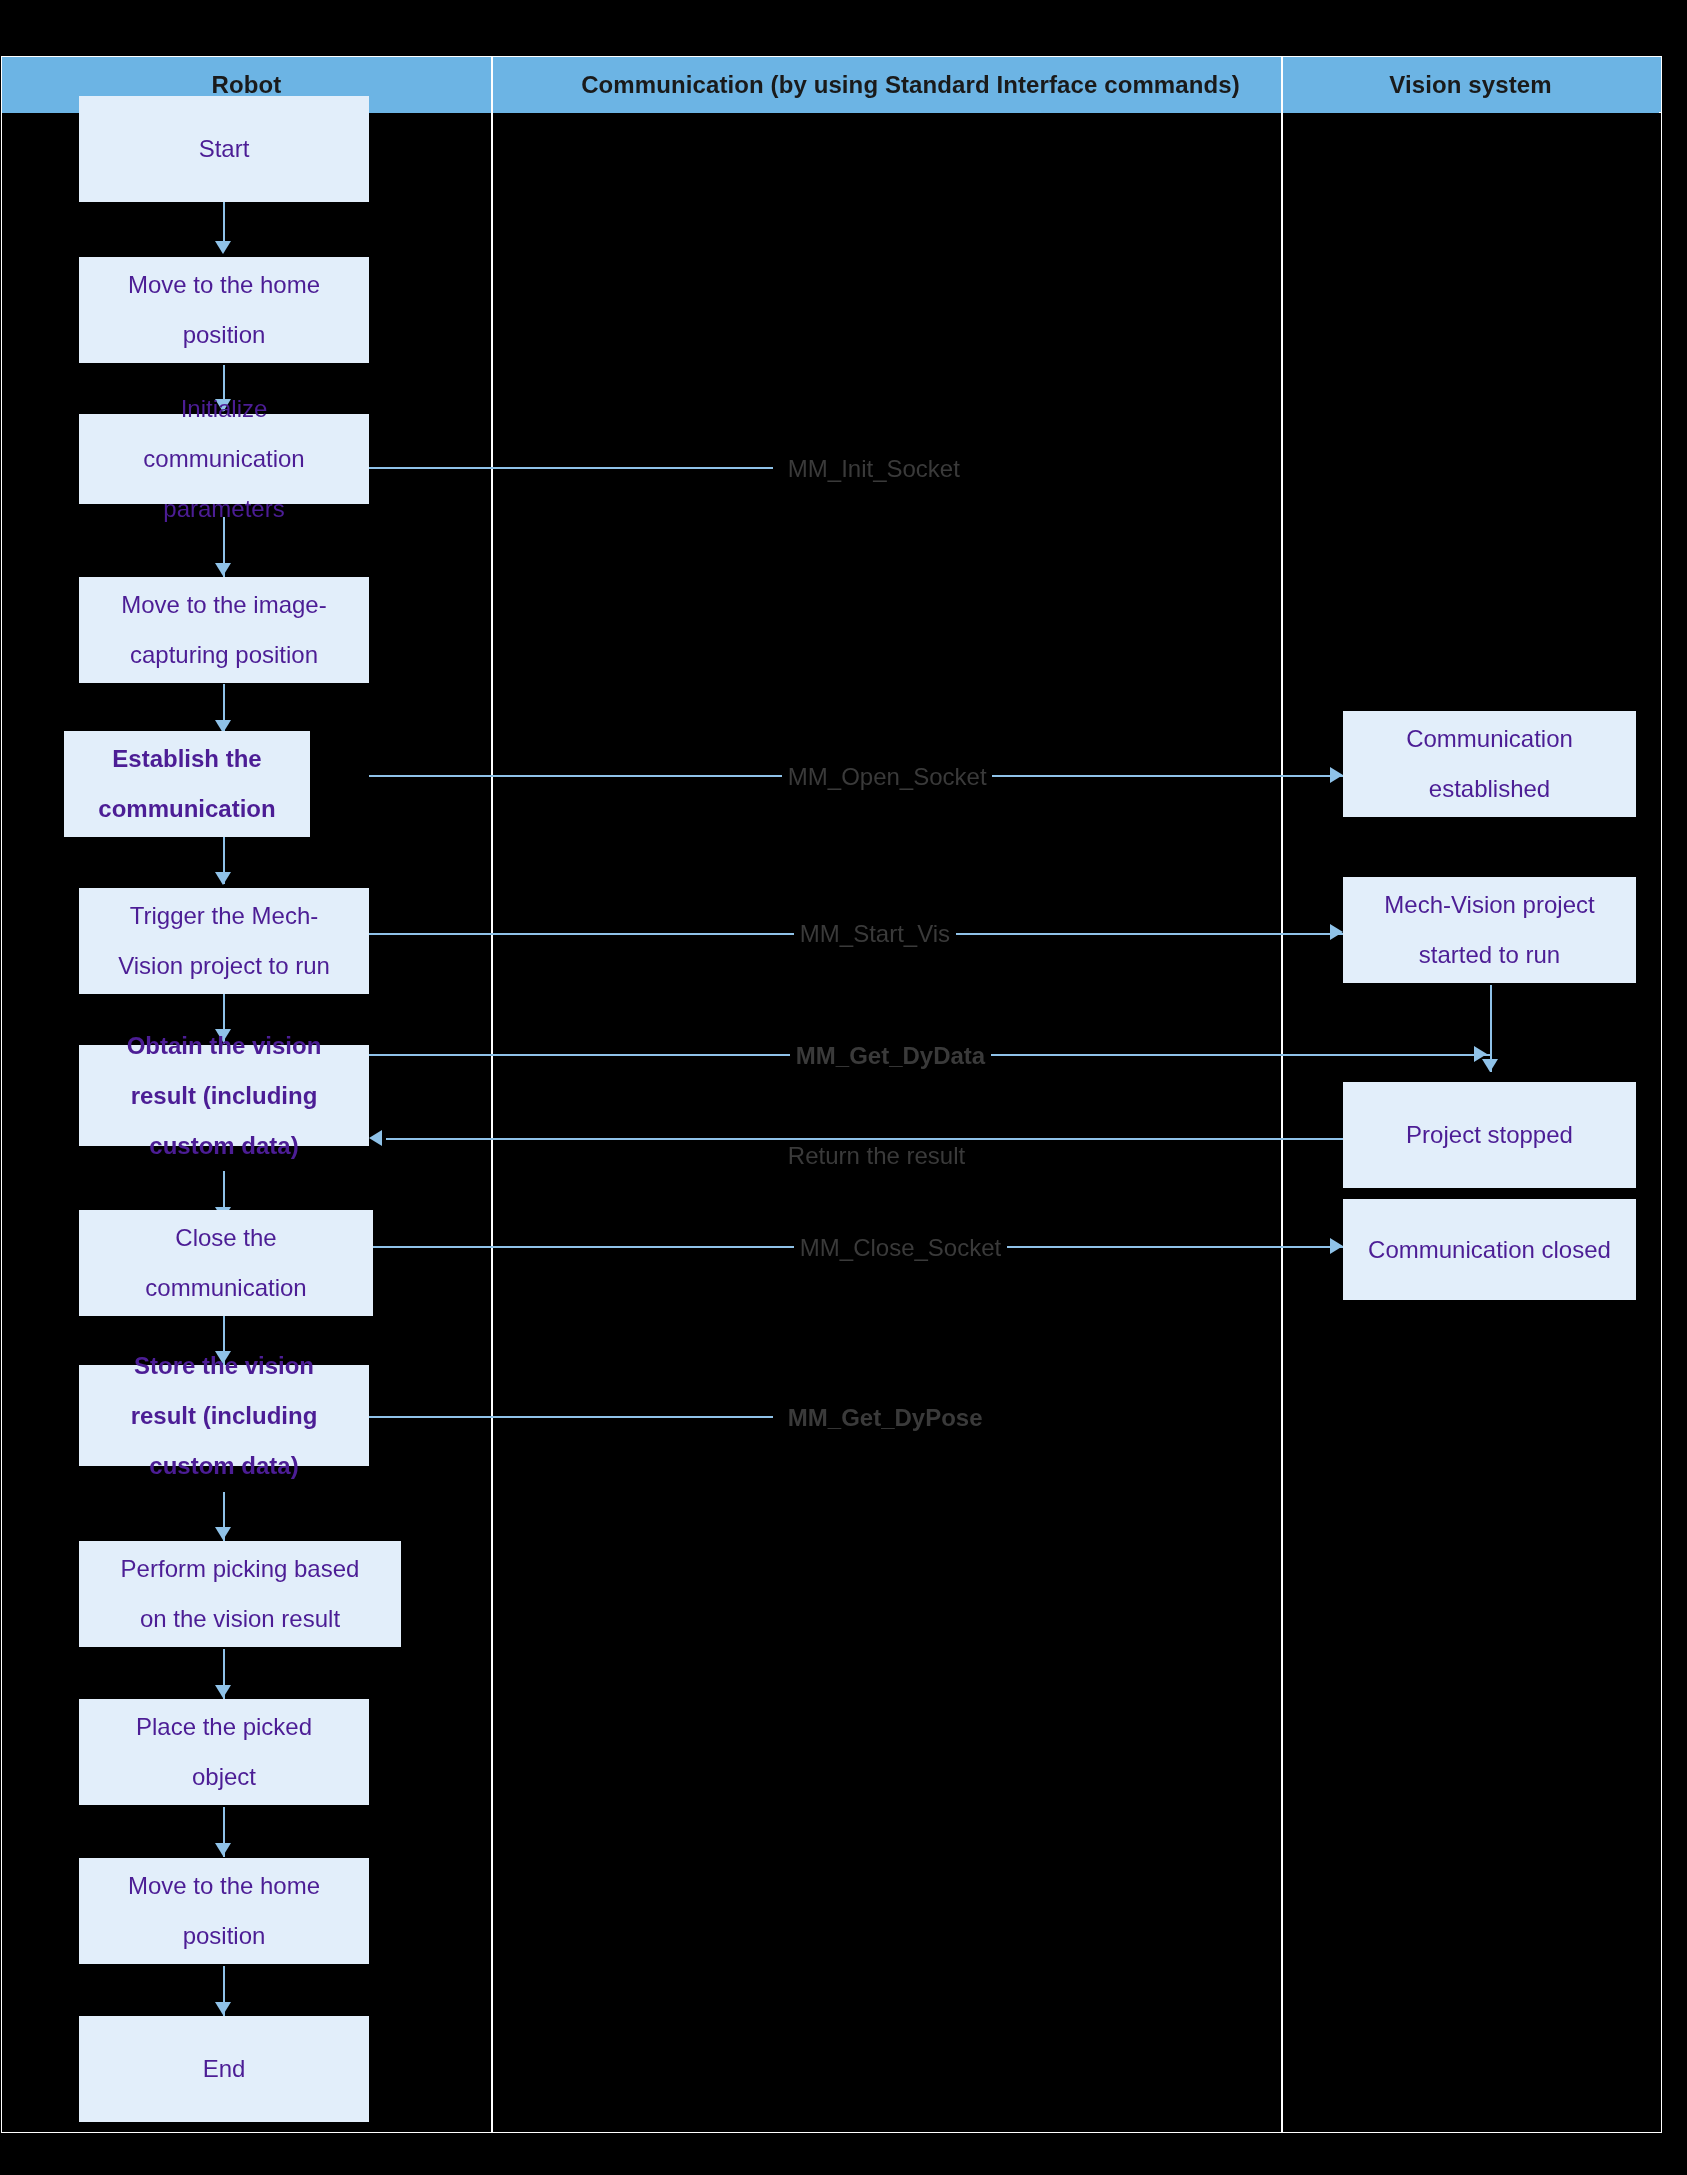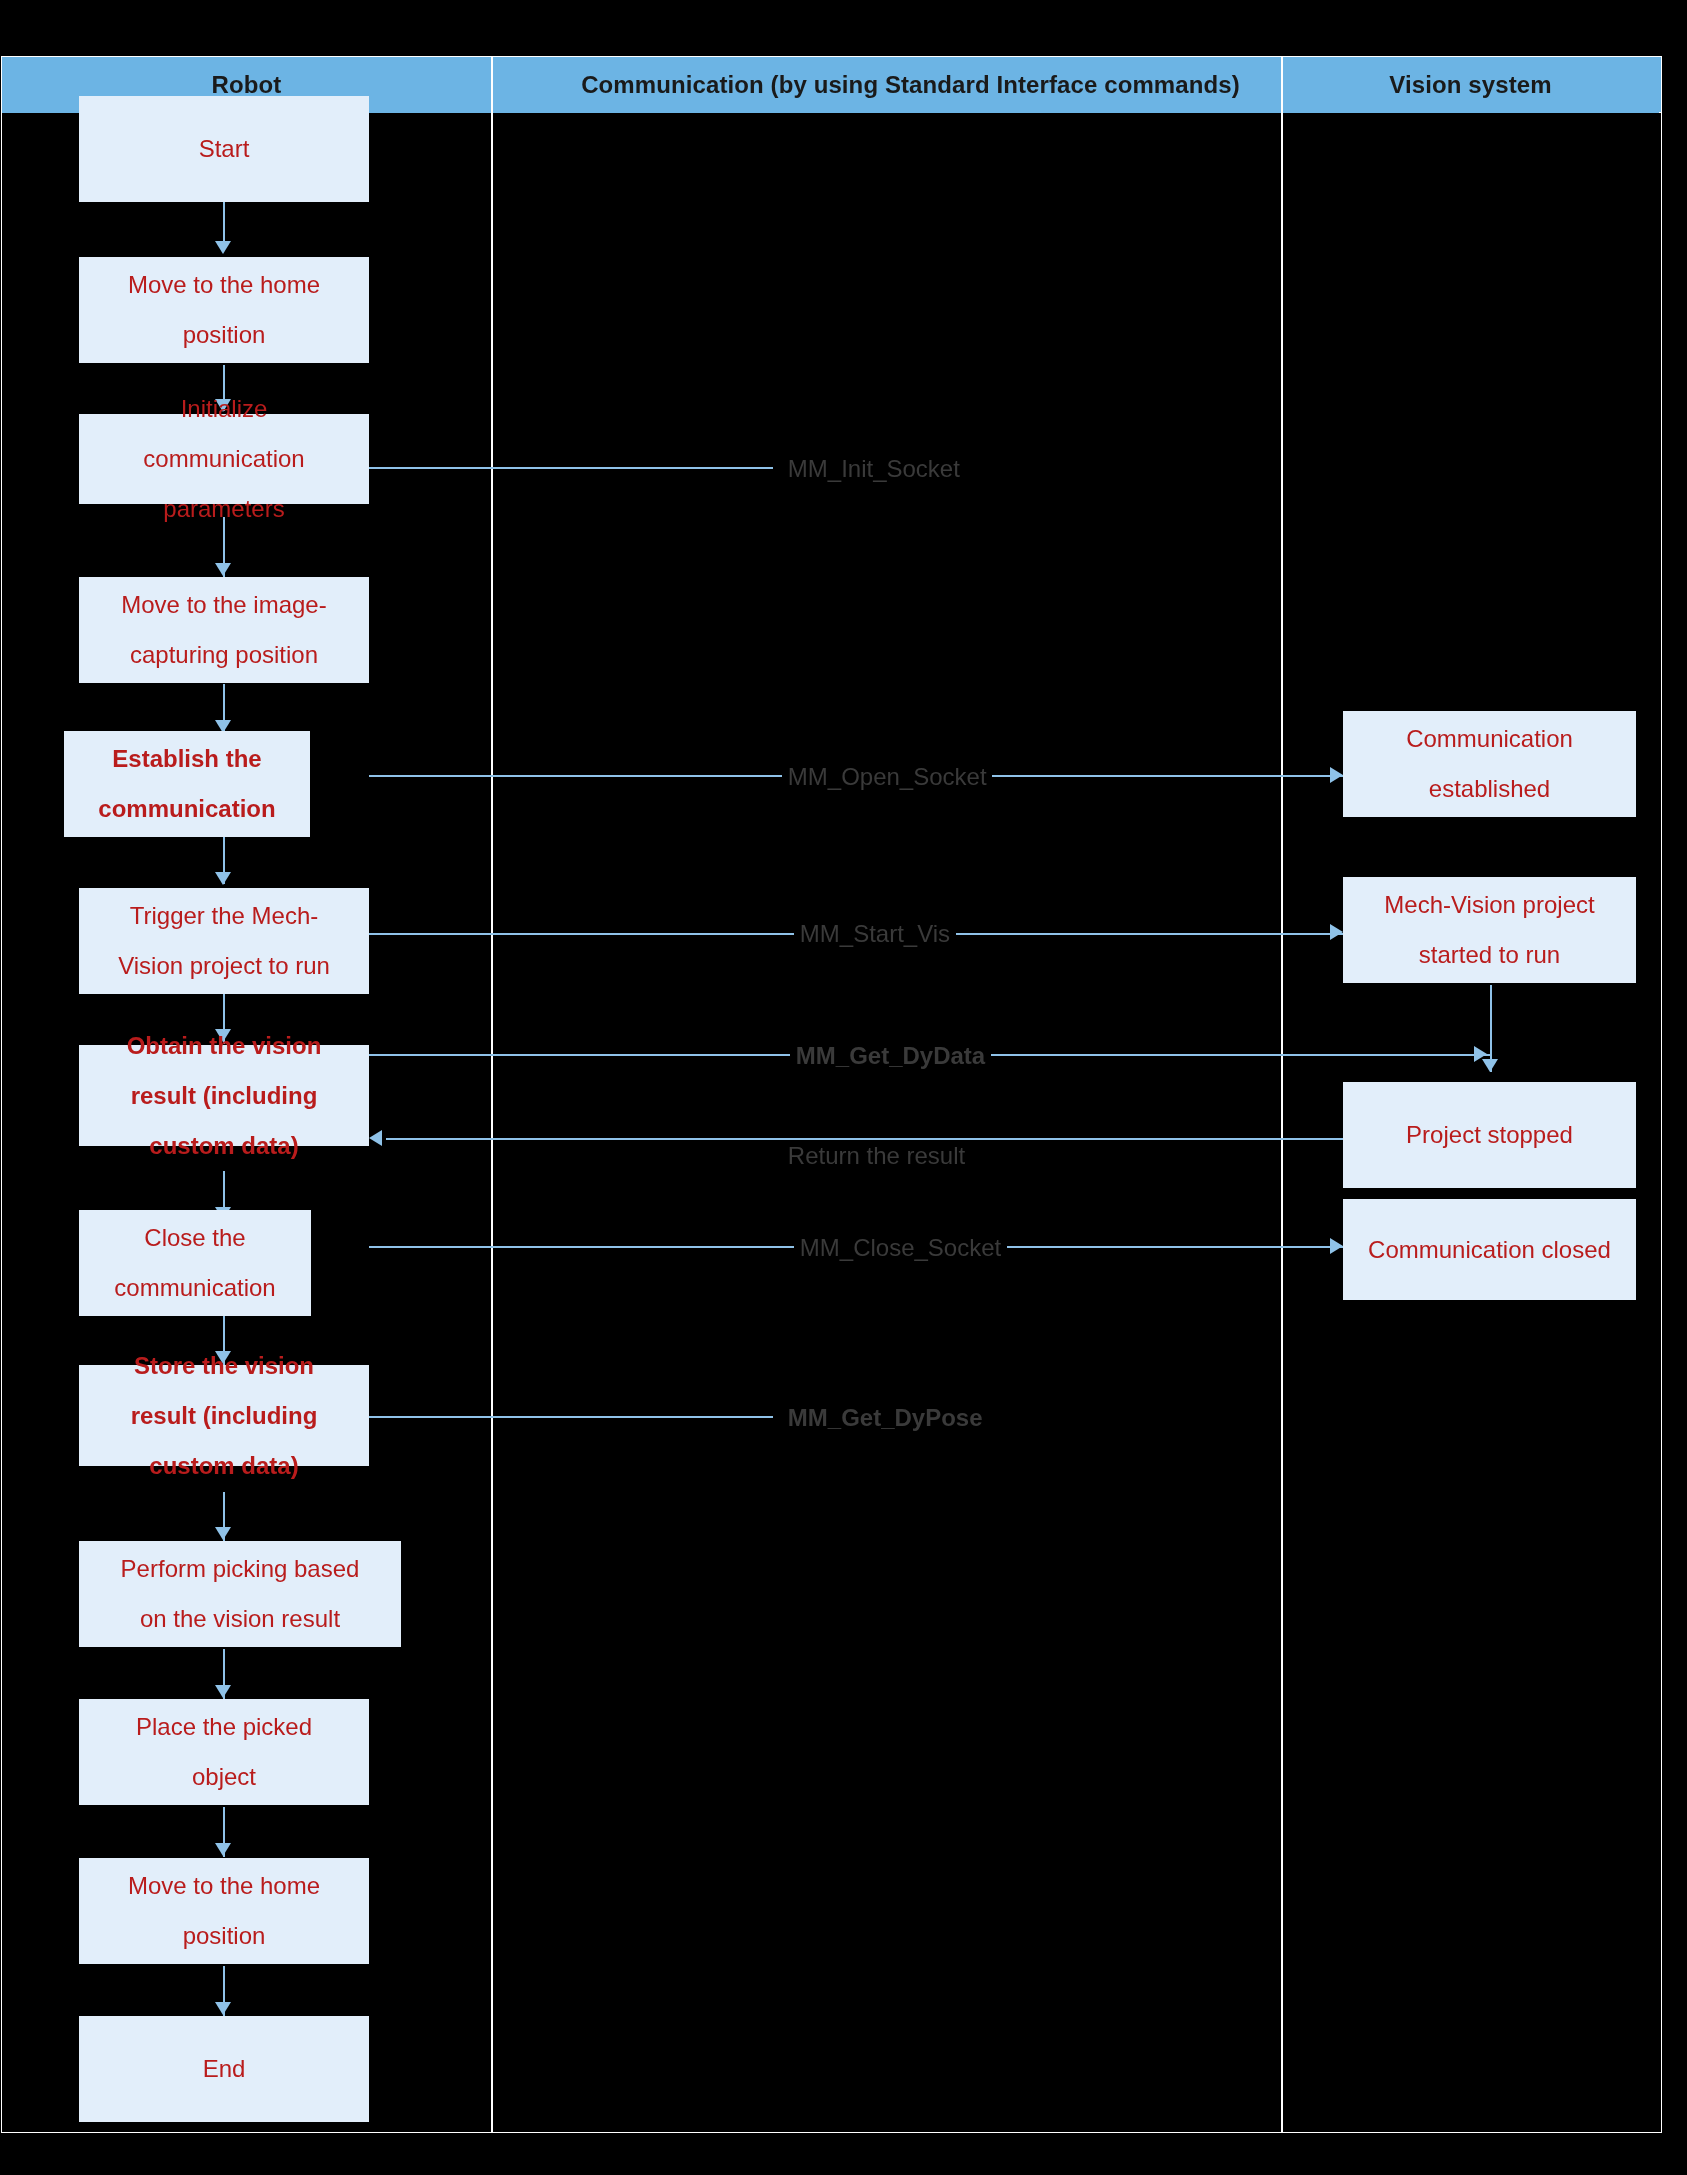--- a/index.html
+++ b/index.html
@@ -54,21 +54,21 @@
     font-size: 24px;
     letter-spacing: 0.1px;
     white-space: nowrap;
   }
   .lane-header.sep-left { border-left: 1.9px solid #ffffff; }
 
   
   .node {
     position: absolute;
     background: #e2eefa;
-    color: #b91c1c;
+    color: #4c1d95;
     display: flex;
     align-items: center;
     justify-content: center;
     text-align: center;
     font-size: 24px;
     line-height: 50px;
     white-space: pre-line;
     overflow: visible;
   }
   .node span { display: block; width: 290px; }
@@ -232,21 +232,21 @@
     <span>Trigger the Mech-
 Vision project to run</span>
   </div>
 
   <div class="node bold" style="left:79px; top:1045px; width:290px; height:101px;">
     <span>Obtain the vision
 result (including
 custom data)</span>
   </div>
 
-  <div class="node" style="left:79px; top:1210px; width:232px; height:106px;">
+  <div class="node" style="left:79px; top:1210px; width:294px; height:106px;">
     <span>Close the
 communication</span>
   </div>
 
   <div class="node bold" style="left:79px; top:1365px; width:290px; height:101px;">
     <span>Store the vision
 result (including
 custom data)</span>
   </div>
 

